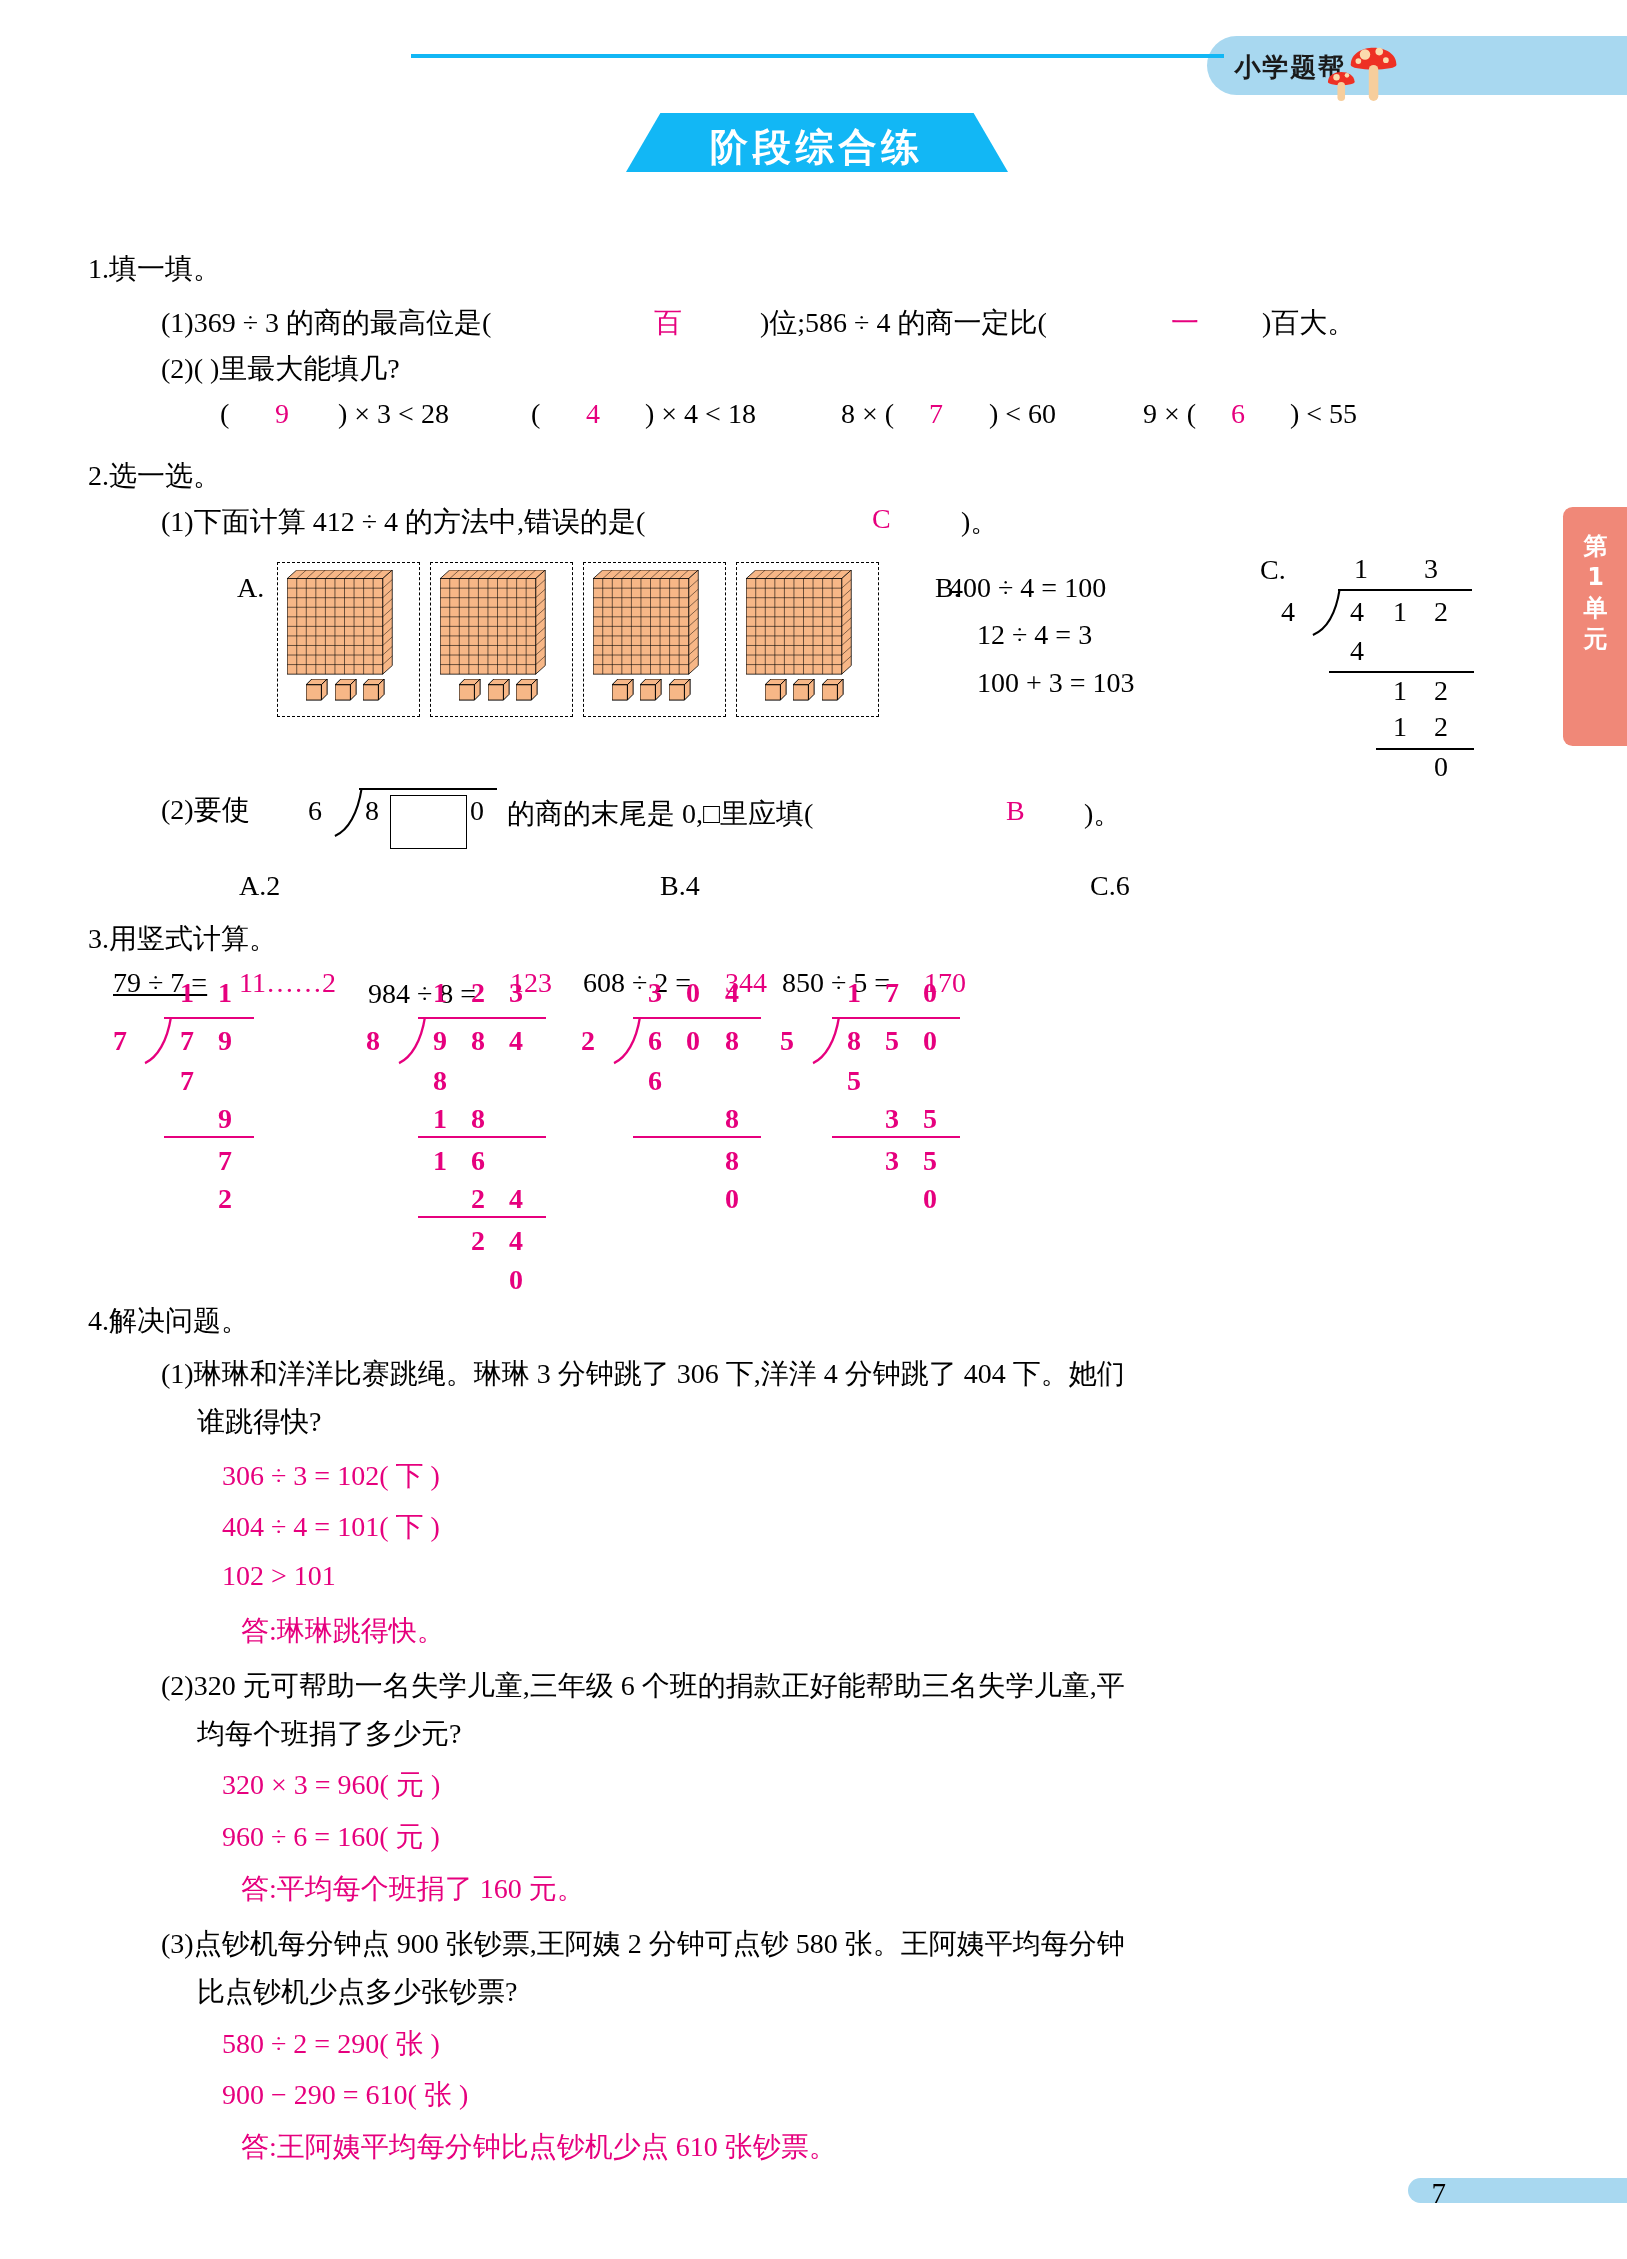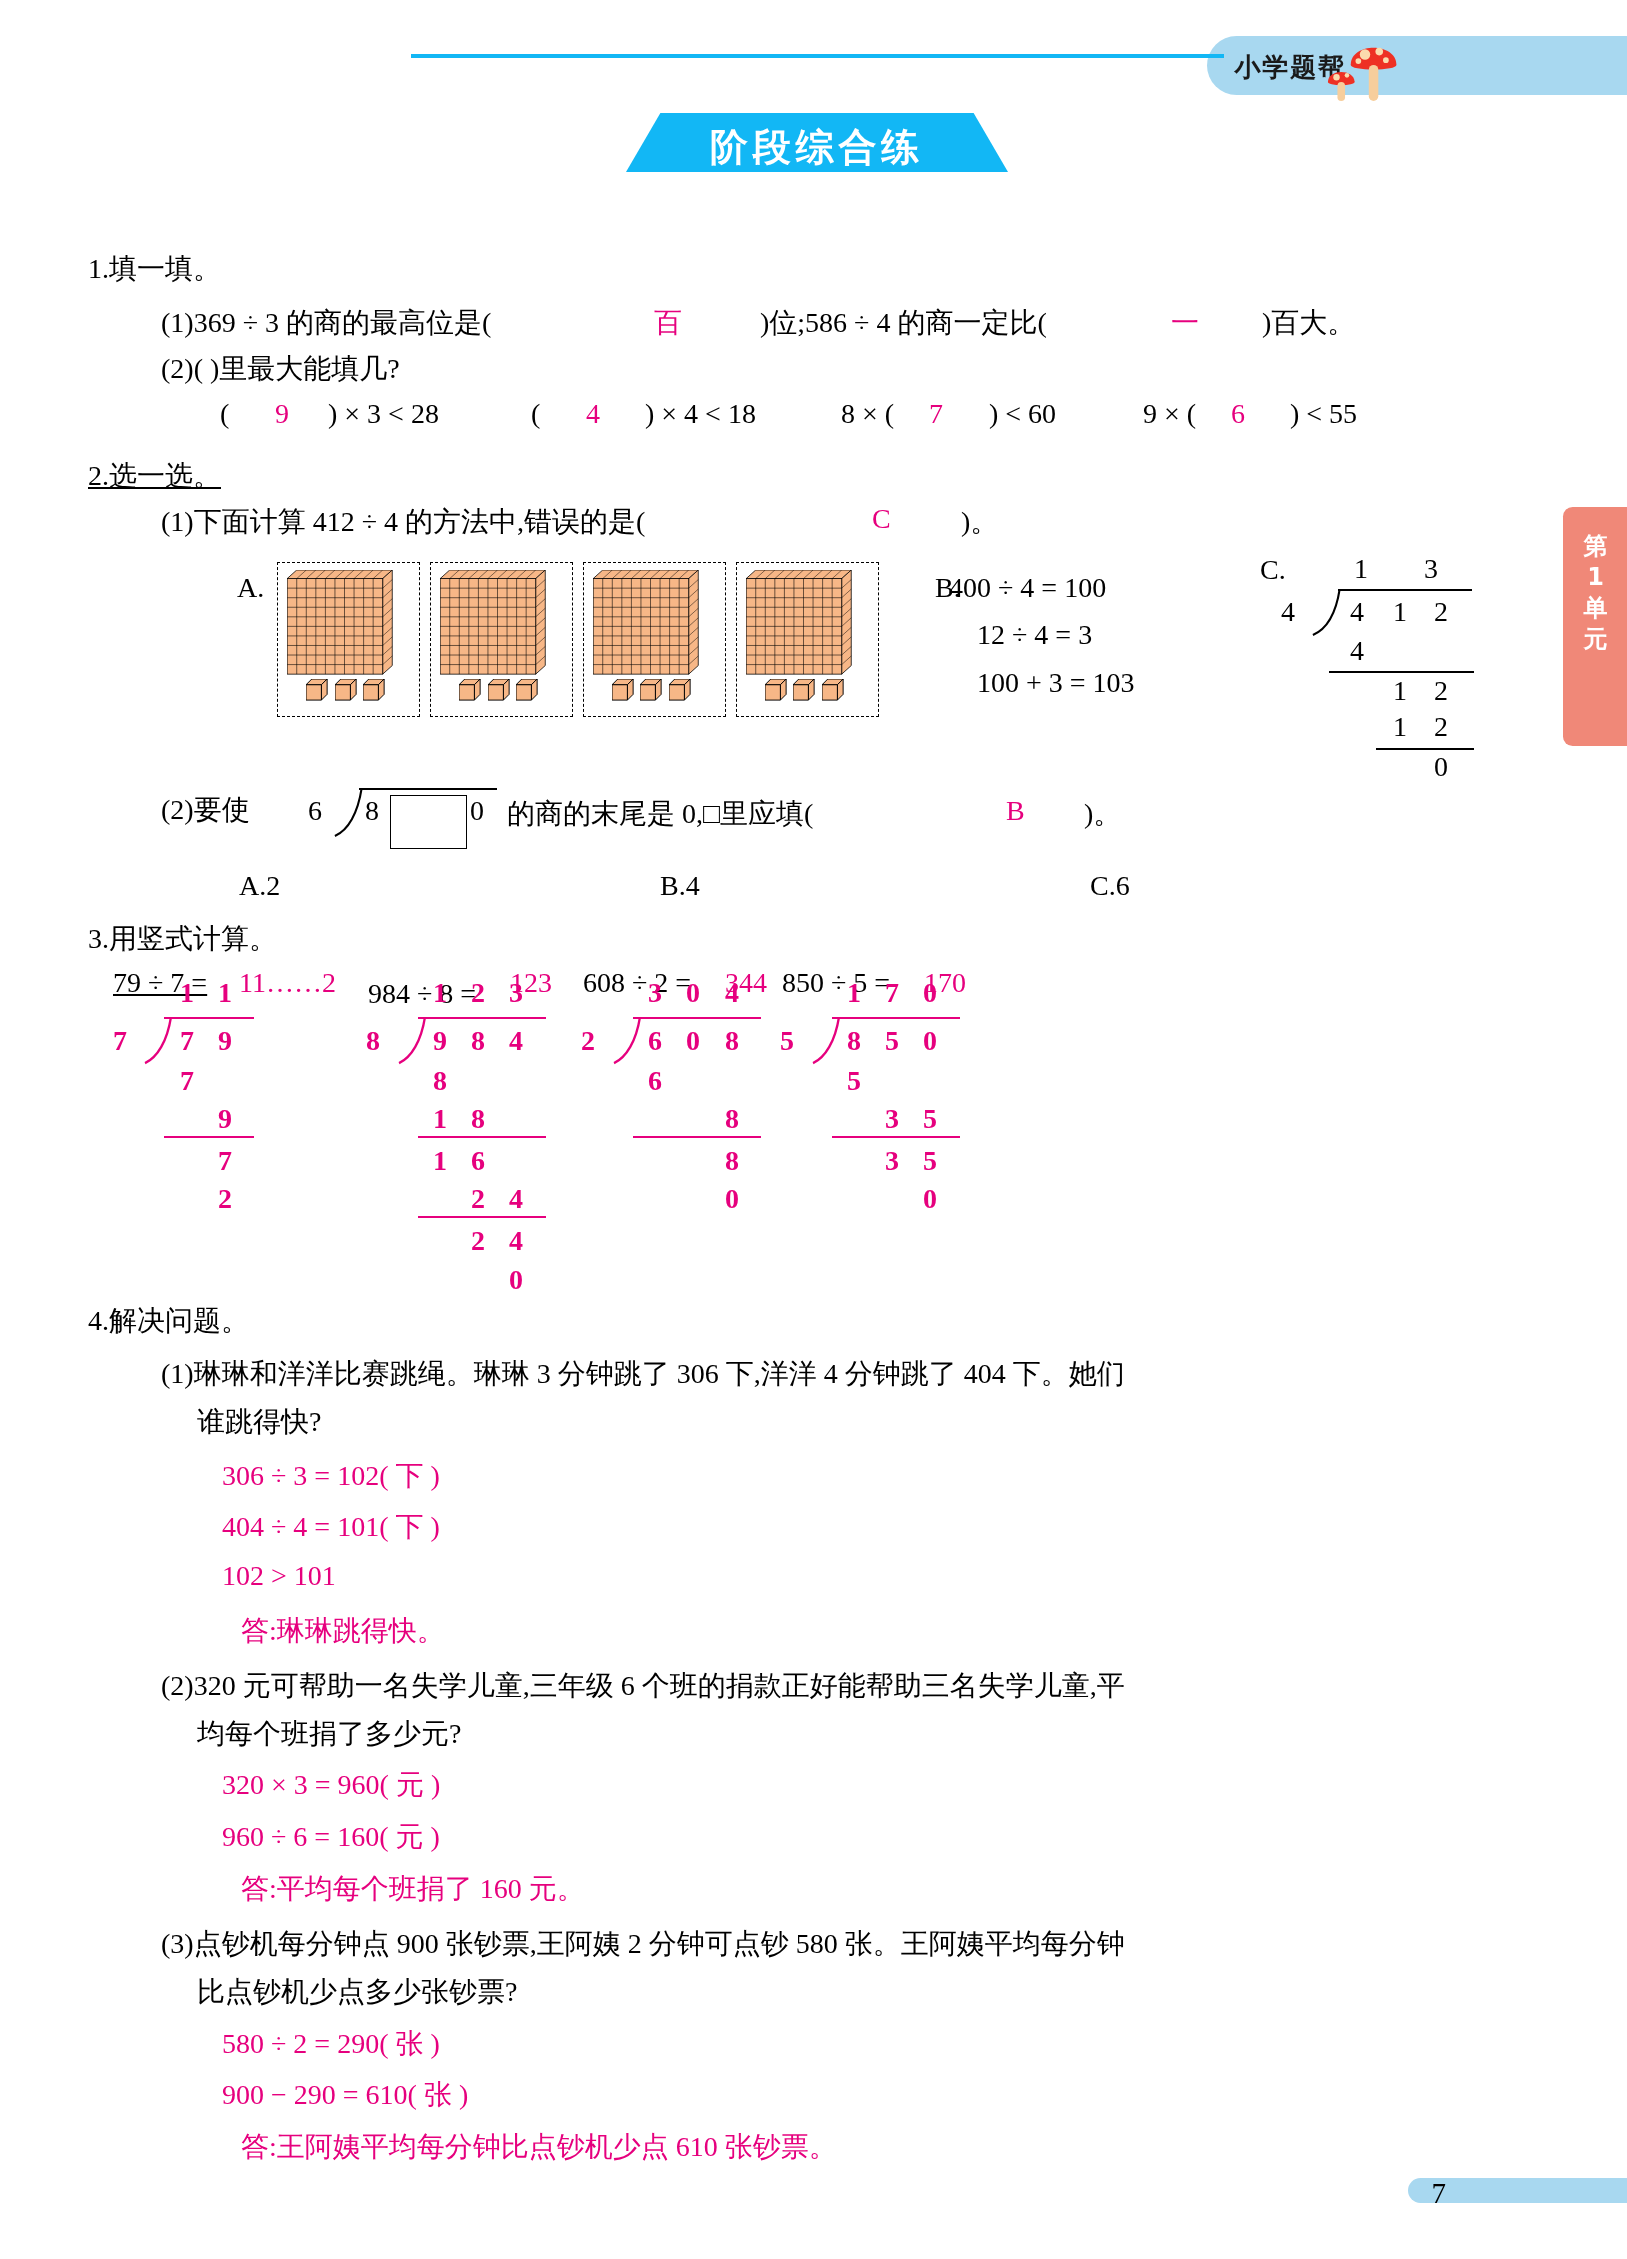--- a/index.html
+++ b/index.html
@@ -97,35 +97,35 @@
 <div class="abs q" style="left:161px;top:304px;">(1)369 ÷ 3 的商的最高位是(</div>
 <div class="abs q ans" style="left:654px;top:304px;">百</div>
 <div class="abs q" style="left:760px;top:304px;">)位;586 ÷ 4 的商一定比(</div>
 <div class="abs q ans" style="left:1171px;top:304px;">一</div>
 <div class="abs q" style="left:1262px;top:304px;">)百大。</div>
 
 <div class="abs q" style="left:161px;top:350px;">(2)(          )里最大能填几?</div>
 
 <div class="abs q" style="left:220px;top:398px;">(</div>
 <div class="abs q ans" style="left:275px;top:398px;">9</div>
-<div class="abs q" style="left:328px;top:398px;">) × 3 &lt; 28</div>
+<div class="abs q" style="left:338px;top:398px;">) × 3 &lt; 28</div>
 
 <div class="abs q" style="left:531px;top:398px;">(</div>
 <div class="abs q ans" style="left:586px;top:398px;">4</div>
 <div class="abs q" style="left:645px;top:398px;">) × 4 &lt; 18</div>
 
 <div class="abs q" style="left:841px;top:398px;">8 × (</div>
 <div class="abs q ans" style="left:929px;top:398px;">7</div>
 <div class="abs q" style="left:989px;top:398px;">) &lt; 60</div>
 
 <div class="abs q" style="left:1143px;top:398px;">9 × (</div>
 <div class="abs q ans" style="left:1231px;top:398px;">6</div>
 <div class="abs q" style="left:1290px;top:398px;">) &lt; 55</div>
 
-<div class="abs q" style="left:88px;top:457px;text-decoration:underline;">2.选一选。</div>
+<div class="abs q" style="left:88px;top:457px;">2.选一选。</div>
 <div class="abs q" style="left:161px;top:503px;">(1)下面计算 412 ÷ 4 的方法中,错误的是(</div>
 <div class="abs q ans" style="left:872px;top:503px;">C</div>
 <div class="abs q" style="left:961px;top:503px;">)。</div>
 
 <div class="abs q" style="left:237px;top:572px;">A.</div>
 <div id="optA-groups">
     <div class="dashbox" style="left: 277px; top: 562px; width: 141px; height: 153px;"></div>
     <svg width="115" height="107" viewBox="0 0 120 112" style="position: absolute; left: 287px; top: 570px;">
       <path d="M0 9 L10 0 L110 0 L100 9 Z" fill="#f7b787" stroke="#000" stroke-width="0.8"></path>
       <path d="M100 9 L110 0 L110 100 L100 109 Z" fill="#f7b787" stroke="#000" stroke-width="0.8"></path>

